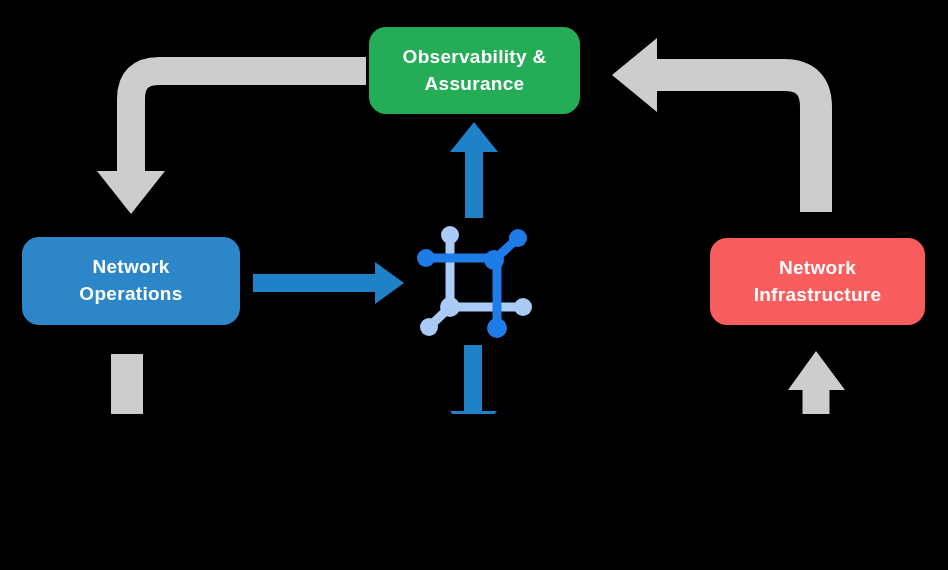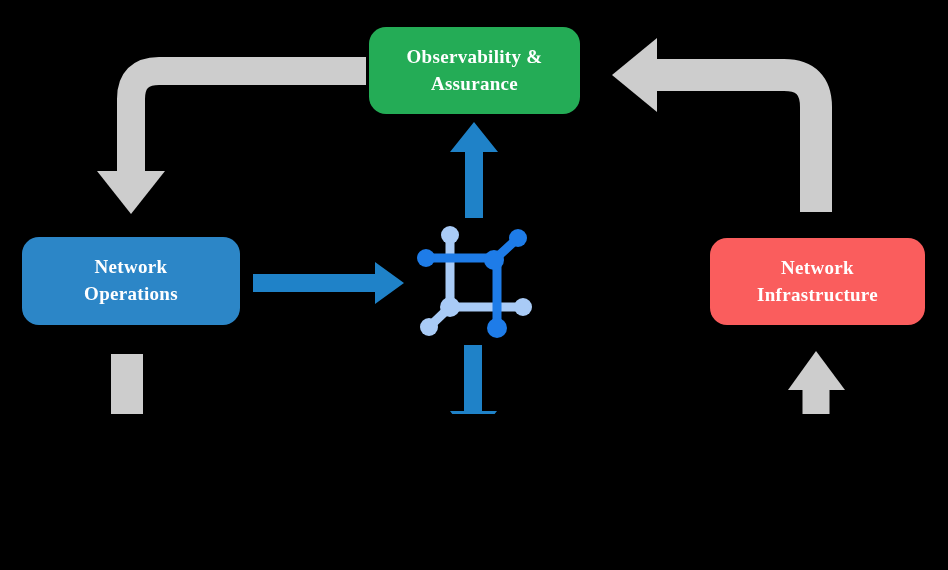--- a/index.html
+++ b/index.html
@@ -1,19 +1,19 @@
 <!DOCTYPE html>
 <html><head>
 <meta charset="utf-8">
 <title>Diagram</title>
 <style>
   html,body{margin:0;padding:0;background:#000;}
   .canvas{
     position:relative;width:948px;height:414px;background:#000000;overflow:hidden;
-    font-family:Liberation Serif, serif;
+    font-family:Liberation Sans, sans-serif;
   }
   .overlay{position:absolute;left:0;top:0;width:948px;height:570px;}
   .gray-stroke{fill:none;stroke:#CDCDCD;}
   .sw28{stroke-width:28px;}
   .sw32{stroke-width:32px;}
   .sw27{stroke-width:27px;}
   .gray-fill{fill:#CDCDCD;}
   .blue-fill{fill:#1F82C8;}
   .box{
     position:absolute;border-radius:17px;display:flex;align-items:center;justify-content:center;

